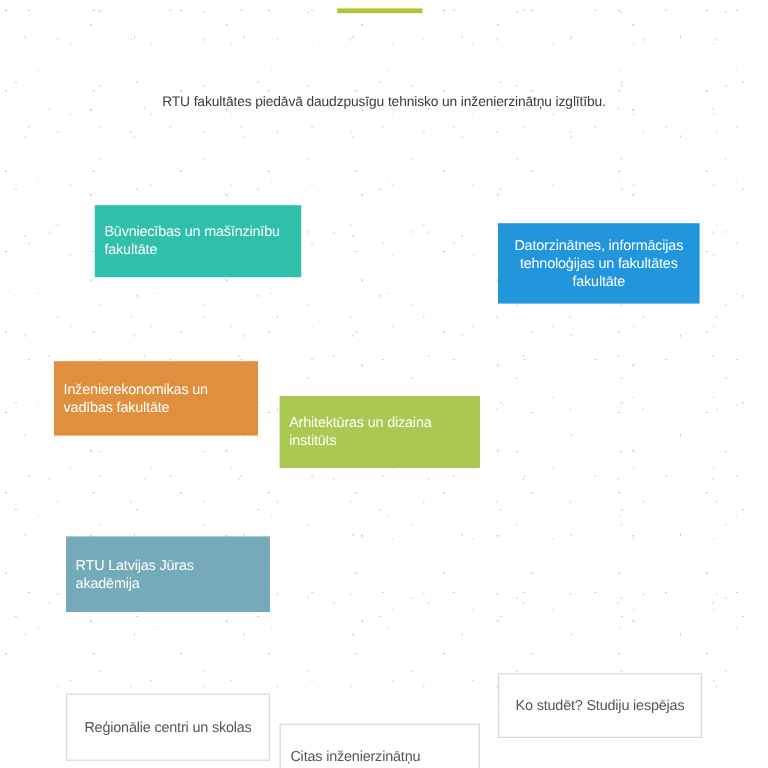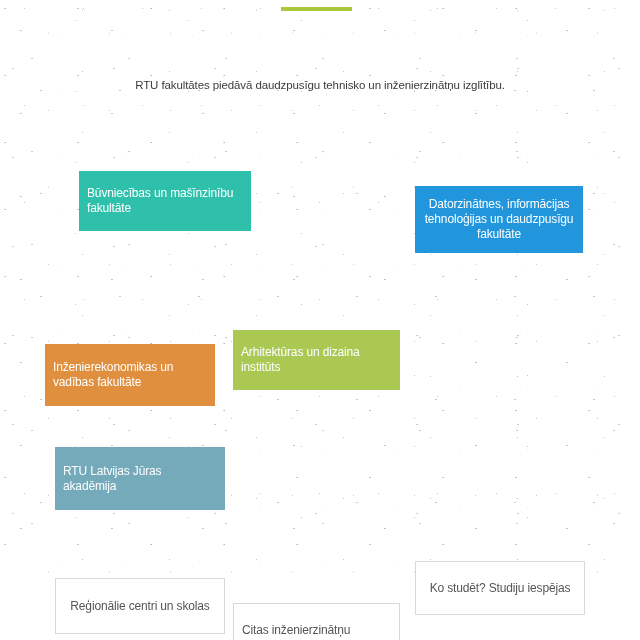--- a/index.html
+++ b/index.html
@@ -97,21 +97,20 @@
   }
   #tile-datorzinatnes {
     left: 415px; top: 186px;  width: 168px; height: 67px;
     background: #2196dc;
     text-align: center;
     justify-content: center;
   }
   #tile-inzenierekonomikas {
     left: 45px;  top: 301px;  width: 170px; height: 62px;
     background: #df8f3d;
-    margin-top: 43px;
   }
   #tile-arhitekturas {
     left: 233px; top: 330px;  width: 167px; height: 60px;
     background: #aac852;
   }
   #tile-jurasakademija {
     left: 55px;  top: 447px;  width: 170px; height: 63px;
     background: #75aabb;
   }
   #tile-regionalie {
@@ -135,21 +134,21 @@
   <div class="accent-bar"></div>
 
   <div class="intro-text">RTU fakultātes piedāvā daudzpusīgu tehnisko un inženierzinātņu izglītību.</div>
 
   <div id="tile-buvniecibas" class="tile tile-color">
     <span class="tile-label">Būvniecības un mašīnzinību fakultāte</span>
   </div>
 
 
   <div id="tile-datorzinatnes" class="tile tile-color">
-    <span class="tile-label">Datorzinātnes, informācijas tehnoloģijas un daudzpusīgu fakultāte</span>
+    <span class="tile-label">Datorzinātnes, informācijas tehnoloģijas un fakultātes fakultāte</span>
   </div>
 
   <div id="tile-inzenierekonomikas" class="tile tile-color">
     <span class="tile-label">Inženierekonomikas un vadības fakultāte</span>
   </div>
 
   <div id="tile-arhitekturas" class="tile tile-color">
     <span class="tile-label">Arhitektūras un dizaina institūts</span>
   </div>
 

